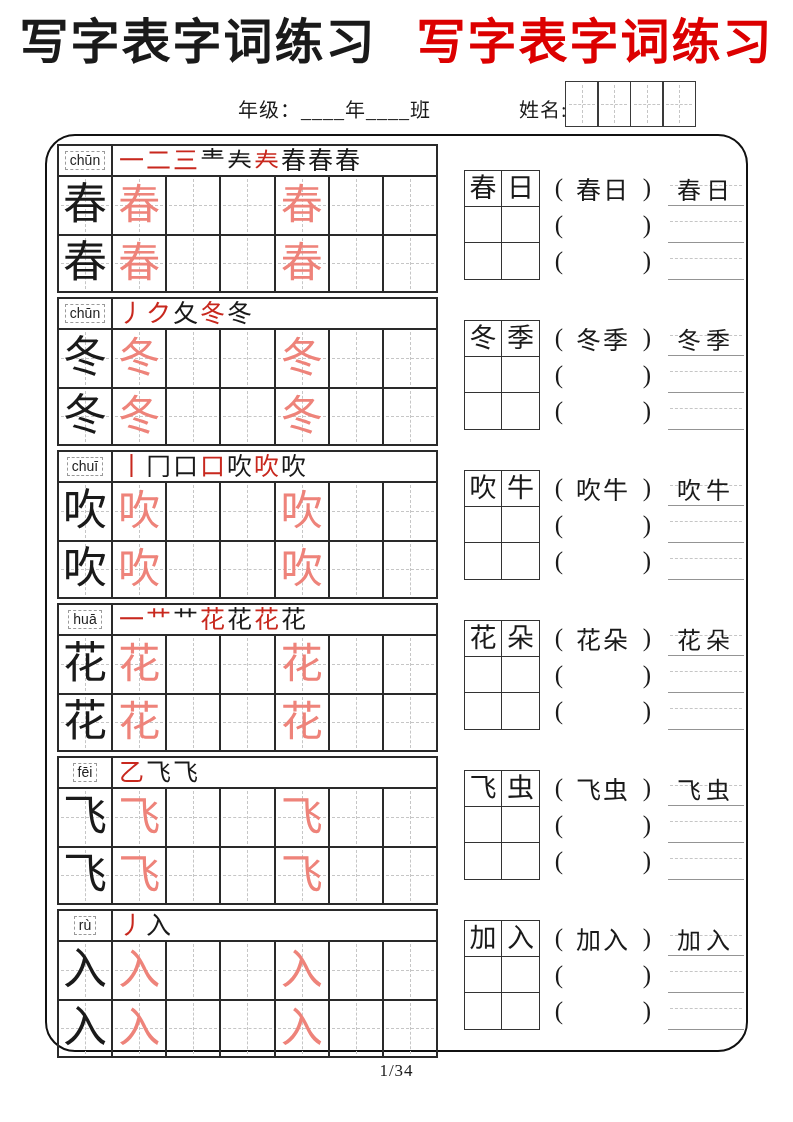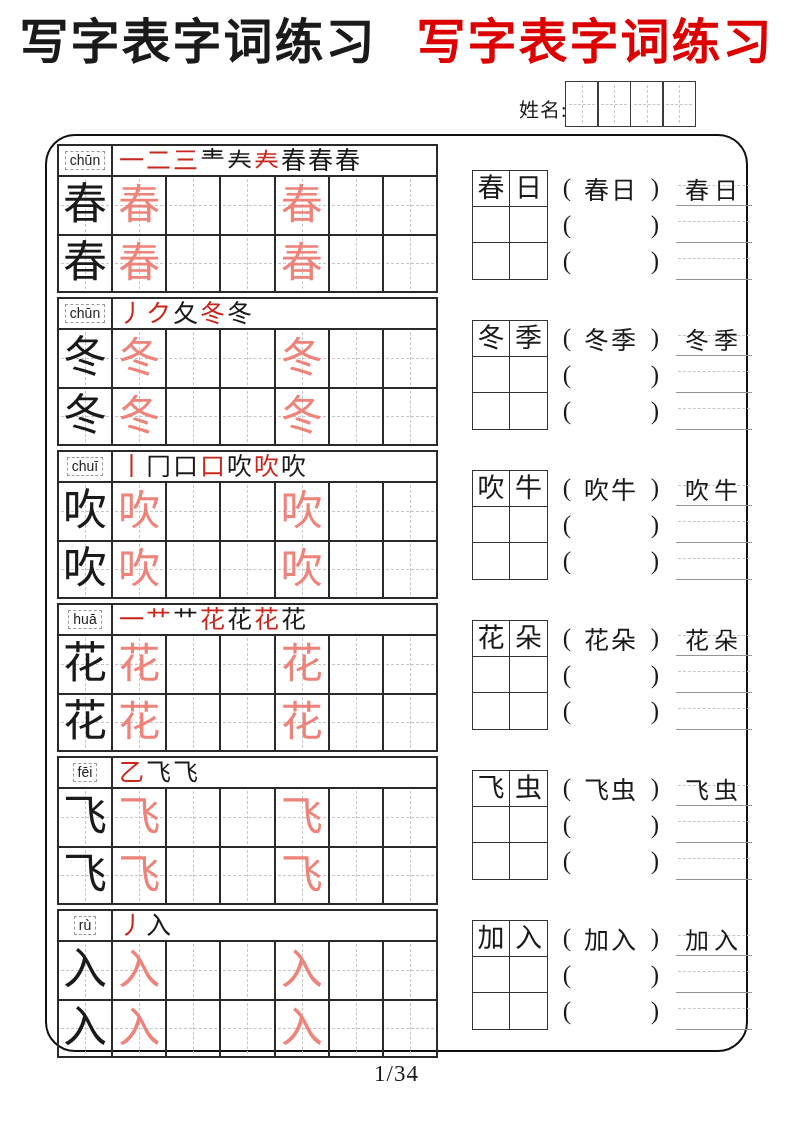--- a/index.html
+++ b/index.html
@@ -27,21 +27,21 @@
   .grade-line{position:absolute;left:238px;bottom:7px;letter-spacing:1px;}
   .name-label{position:absolute;left:519px;bottom:7px;letter-spacing:1px;}
   .name-grid{position:absolute;left:565px;bottom:3px;display:flex;}
   .name-cell{width:34px;height:46px;border:1.6px solid #3a3a3a;margin-left:-1.6px;position:relative;}
   .name-cell:first-child{margin-left:0;}
   .name-cell::before{content:"";position:absolute;left:3px;right:3px;top:50%;border-top:1px dashed var(--dash);}
   .name-cell::after{content:"";position:absolute;top:3px;bottom:3px;left:50%;border-left:1px dashed var(--dash);}
 
   
   .board{margin:4px 45px 0 45px;height:918px;border:2.6px solid #111;border-radius:30px;
-         padding:8px 10px 6px 10px;display:flex;gap:8px;}
+         padding:8px 10px 6px 10px;display:flex;}
   .left-col{width:384px;}
   .right-col{flex:1;padding-left:26px;}
 
   
   .section{width:381px;border:2px solid var(--grid);margin-bottom:4px;}
   .sec-header{display:flex;height:31px;border-bottom:2px solid var(--grid);}
   .pinyin-cell{width:54px;border-right:2px solid var(--grid);display:flex;align-items:center;justify-content:center;}
   .pinyin-box{position:relative;border:1.4px dashed #9a9a9a;font-family:"Liberation Sans", sans-serif;
               font-size:14px;line-height:1.25;padding:0 4px;color:#222;}
   .stroke-row{flex:1;display:flex;align-items:center;padding-left:5px;font-size:25px;overflow:hidden;}
@@ -71,32 +71,33 @@
   .paren-row{height:36.6px;display:flex;align-items:center;font-size:25px;}
   .pa{width:14px;text-align:center;}
   .pword{flex:1;text-align:center;letter-spacing:2px;font-size:25px;}
   .answer-col{width:76px;margin-left:14px;display:flex;flex-direction:column;}
   .ans-row{height:36.6px;position:relative;display:flex;align-items:flex-end;justify-content:center;
            border-bottom:1.6px solid var(--underline);}
   .ans-row::before{content:"";position:absolute;left:2px;right:2px;top:42%;border-top:1.3px dashed var(--dash);}
   .aword{position:relative;z-index:1;font-size:24px;letter-spacing:5px;line-height:1.15;}
 
   
-  .page-num{text-align:center;margin-top:9px;font-size:23px;letter-spacing:1px;}
+  .page-num{text-align:center;margin-top:9px;font-size:17px;letter-spacing:1px;}
 </style>
 </head>
 <body>
 
 <div class="page">
 
   <div class="title">
     <span>写字表字词练习</span><span class="red">写字表字词练习</span>
   </div>
 
   <div class="meta">
+    <span class="grade-line">年级：____年____班</span>
     <span class="name-label">姓名:</span>
     <div class="name-grid">
         <div class="name-cell"></div>
         <div class="name-cell"></div>
         <div class="name-cell"></div>
         <div class="name-cell"></div>
       </div>
   </div>
 
   <div class="board">

